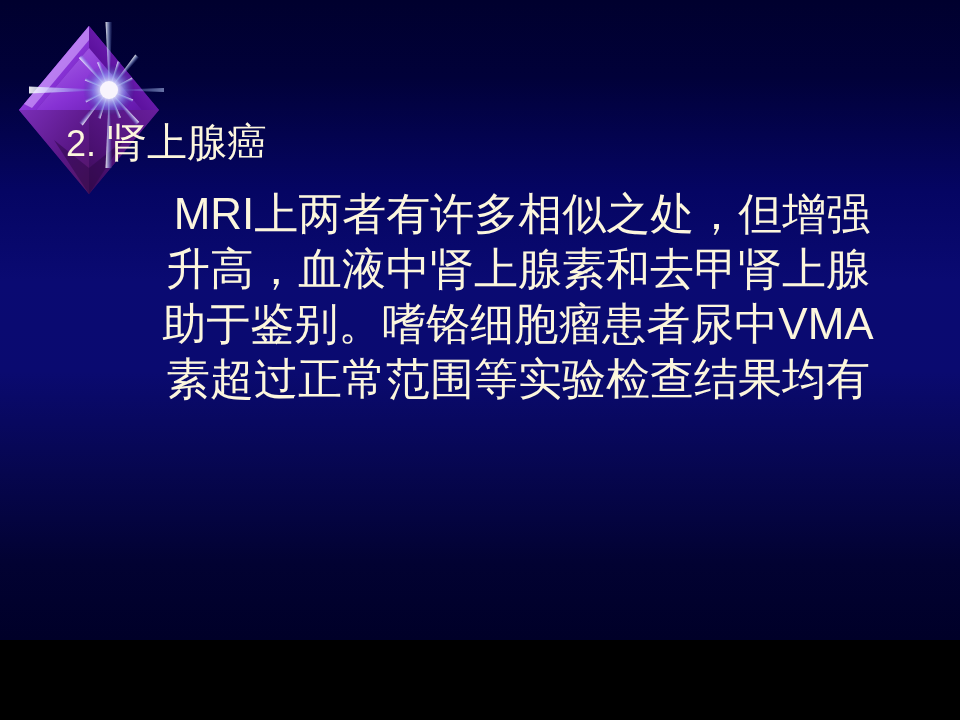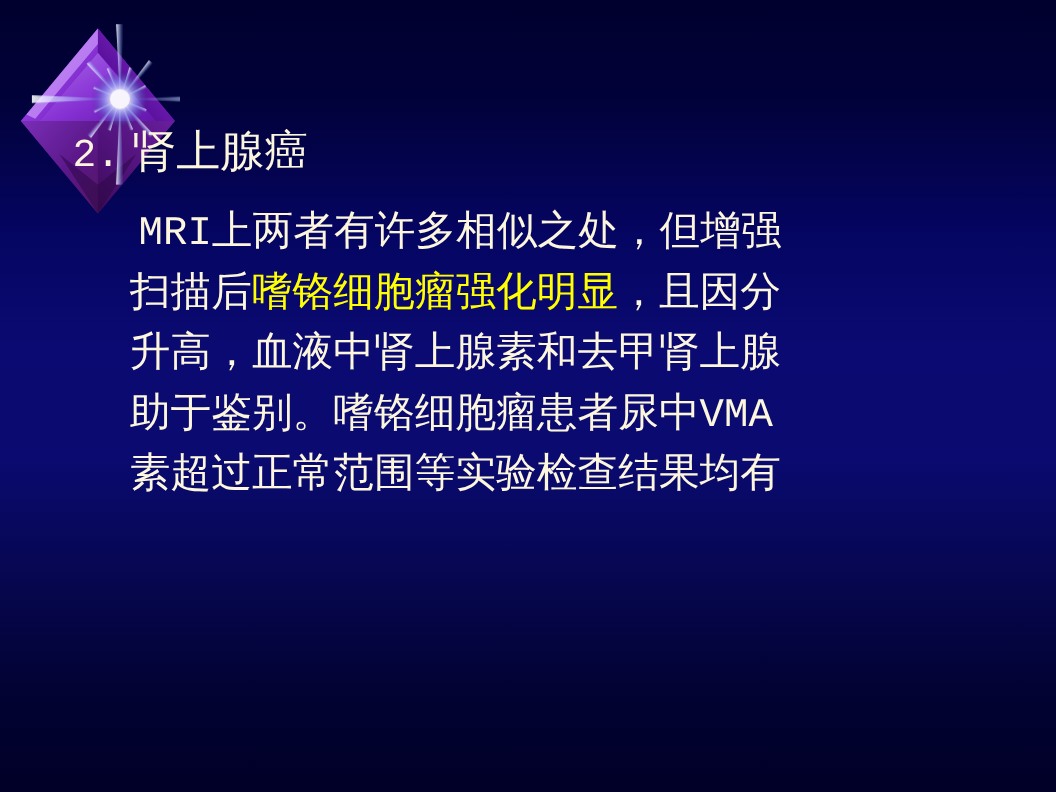--- a/index.html
+++ b/index.html
@@ -4,23 +4,23 @@
 <title>Slide</title>
 <style>
   html, body {
     margin: 0;
     padding: 0;
     background: #000;
   }
   #slide {
     position: relative;
     width: 960px;
-    height: 720px;
+    height: 640px;
     overflow: hidden;
-    font-family: Liberation Mono, monospace;
+    font-family: Liberation Sans, sans-serif;
     
     background:
       linear-gradient(to bottom,
         #00002e 0%,
         #010139 12%,
         #050563 30%,
         #0a0a72 44%,
         #0a0a70 58%,
         #06064e 74%,
         #020232 88%,
@@ -54,25 +54,26 @@
     padding-right: 11px;
   }
 
   .body-block {
     position: absolute;
     left: 118px;
     top: 186px;
     width: 800px;
   }
   .body-line {
-    font-size: 37px;
+    font-size: 44px;
     line-height: 55px;
     color: #fcf6dd;
     white-space: nowrap;
     letter-spacing: 0px;
+    text-align: center;
   }
   .body-line.first {
     text-indent: 8px;
   }
   .hl {
     color: #ffff00;
   }
 </style>
 </head>
 <body>
@@ -164,19 +165,18 @@
       </g>
     </svg>
   </div>
 
   <div class="slide-title">
     <span class="num">2.</span><span>肾上腺癌</span>
   </div>
 
   <div class="body-block" id="body-block">
       <div class="body-line first"><span>MRI上两者有许多相似之处，但增强</span></div>
-      <div class="body-line"><span>扫描后</span><span class="hl">嗜铬细胞瘤强化明显</span><span>，且因分</span></div>
       <div class="body-line"><span>升高，血液中肾上腺素和去甲肾上腺</span></div>
       <div class="body-line"><span>助于鉴别。嗜铬细胞瘤患者尿中VMA</span></div>
       <div class="body-line"><span>素超过正常范围等实验检查结果均有</span></div>
     </div>
 
 </div>
 
 </body></html>

